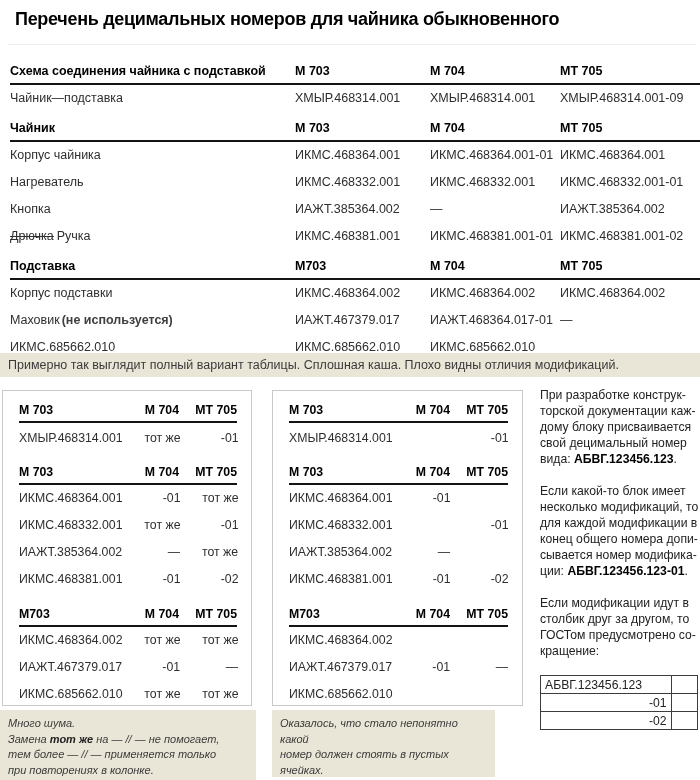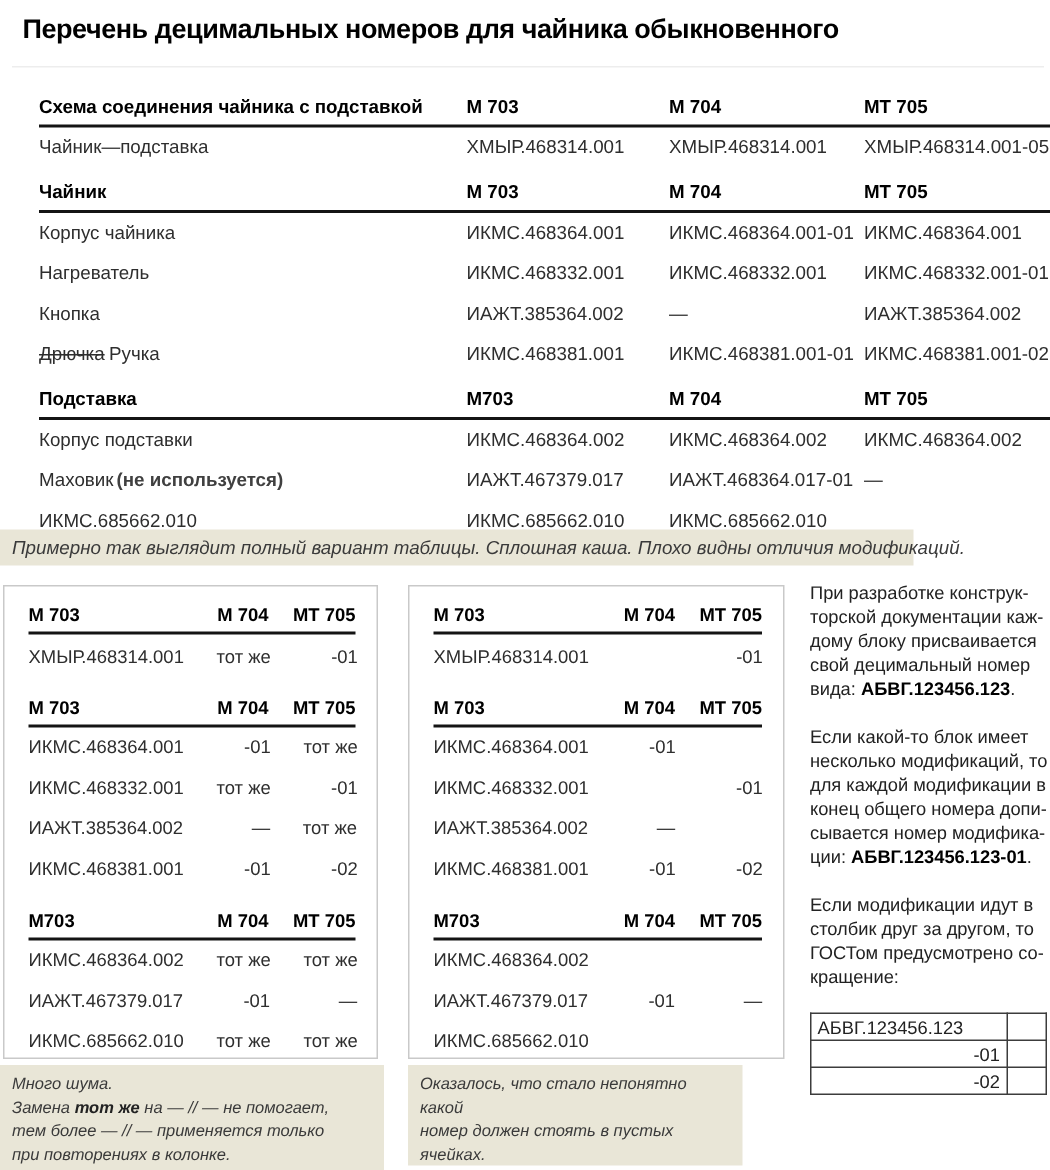--- a/index.html
+++ b/index.html
@@ -4,32 +4,32 @@
 <style>
   html,body{margin:0;padding:0;background:#fff;}
   #page{
     position:relative;width:700px;height:780px;background:#ffffff;overflow:hidden;
     font-family:"Liberation Sans","DejaVu Sans",sans-serif;color:#222;
   }
   
   .title{position:absolute;left:15px;top:9px;font-size:18px;font-weight:bold;color:#000;letter-spacing:-0.3px;}
   .title-rule{position:absolute;left:8px;top:44px;width:688px;height:1px;background:#ededed;}
   
-  .main-table{position:absolute;left:0;top:55px;width:700px;padding-left:26px;box-sizing:border-box;font-size:12.5px;}
+  .main-table{position:absolute;left:0;top:55px;width:700px;padding-left:10px;box-sizing:border-box;font-size:12.5px;}
   .mrow{display:grid;grid-template-columns:285px 135px 130px 140px;align-items:end;}
   .mrow.thead{font-weight:bold;color:#000;padding:9px 0 5px 0;border-bottom:2px solid #141414;}
   .mrow.tdata{height:27px;line-height:27px;color:#2e2e2e;}
   .mrow.tdata .cell{white-space:nowrap;overflow:hidden;}
   .struck{text-decoration:line-through;}
   .struck:empty,.lbold:empty{display:none;}
   .struck:not(:empty){margin-right:3px;}
   .lbold{font-weight:bold;color:#404040;margin-left:2px;}
   
-  .caption-strip{position:absolute;left:0;top:353px;width:609px;height:24px;line-height:24px;
-    background:#e9e6d7;font-style:italic;font-size:12.5px;color:#3a3a3a;padding-left:8px;box-sizing:border-box;white-space:nowrap;}
+  .caption-strip{position:absolute;left:0;top:353px;width:700px;height:24px;line-height:24px;
+    background:#e9e6d7;font-size:12.5px;color:#3a3a3a;padding-left:8px;box-sizing:border-box;white-space:nowrap;}
   
   .vbox{position:absolute;top:390px;height:316px;background:#fff;border:1px solid #c9c9c9;
     box-sizing:border-box;padding:6px 14px 0 16px;font-size:12.3px;}
   .vbox.left{left:2px;width:250px;}
   .vbox.mid{left:272px;width:251px;}
   .bhead{display:grid;grid-template-columns:1fr 58px 58px;font-weight:bold;color:#000;
     padding:6px 0 4px 0;border-bottom:2px solid #141414;}
   .bhead.gap1{margin-top:6px;}
   .bhead.gap2{margin-top:8px;}
   .brow{display:grid;grid-template-columns:1fr 58px 58px;height:27px;line-height:27px;color:#2e2e2e;}
@@ -65,21 +65,21 @@
     <div class="mrow thead">
       <div class="cell">Схема соединения чайника с подставкой</div>
       <div class="cell">М 703</div>
       <div class="cell">М 704</div>
       <div class="cell">МТ 705</div>
     </div>
     <div class="mrow tdata">
       <div class="cell">Чайник—подставка</div>
       <div class="cell">ХМЫР.468314.001</div>
       <div class="cell">ХМЫР.468314.001</div>
-      <div class="cell">ХМЫР.468314.001-05</div>
+      <div class="cell">ХМЫР.468314.001-09</div>
     </div>
 
     <div class="mrow thead">
       <div class="cell">Чайник</div>
       <div class="cell">М 703</div>
       <div class="cell">М 704</div>
       <div class="cell">МТ 705</div>
     </div>
     <div class="mrow tdata">
       <div class="cell"><span>Корпус чайника</span></div>

